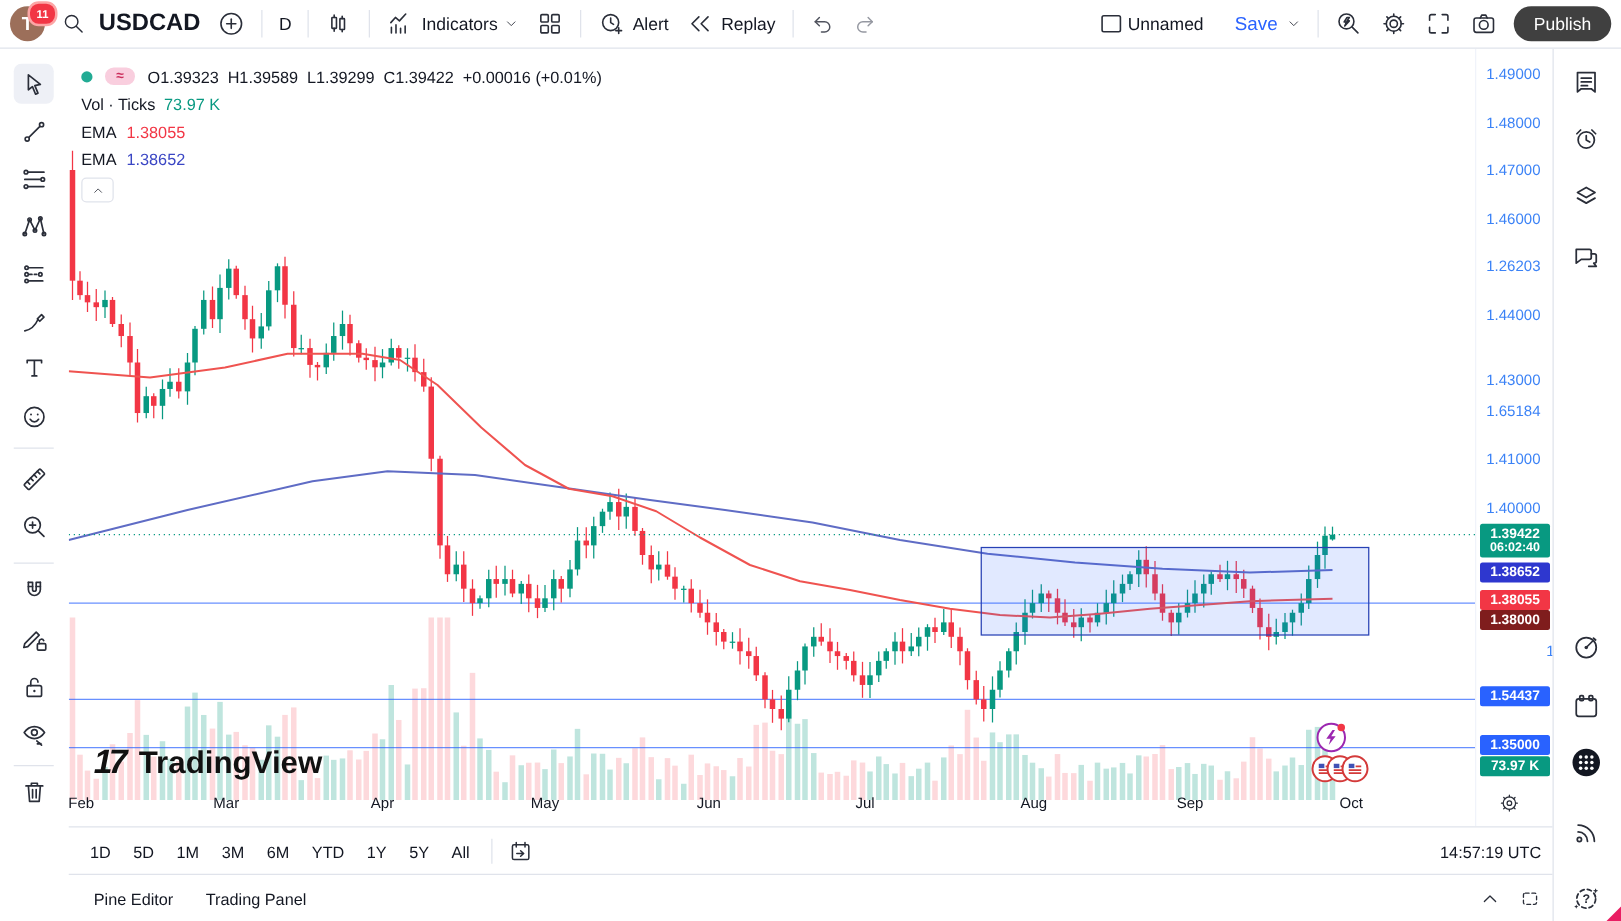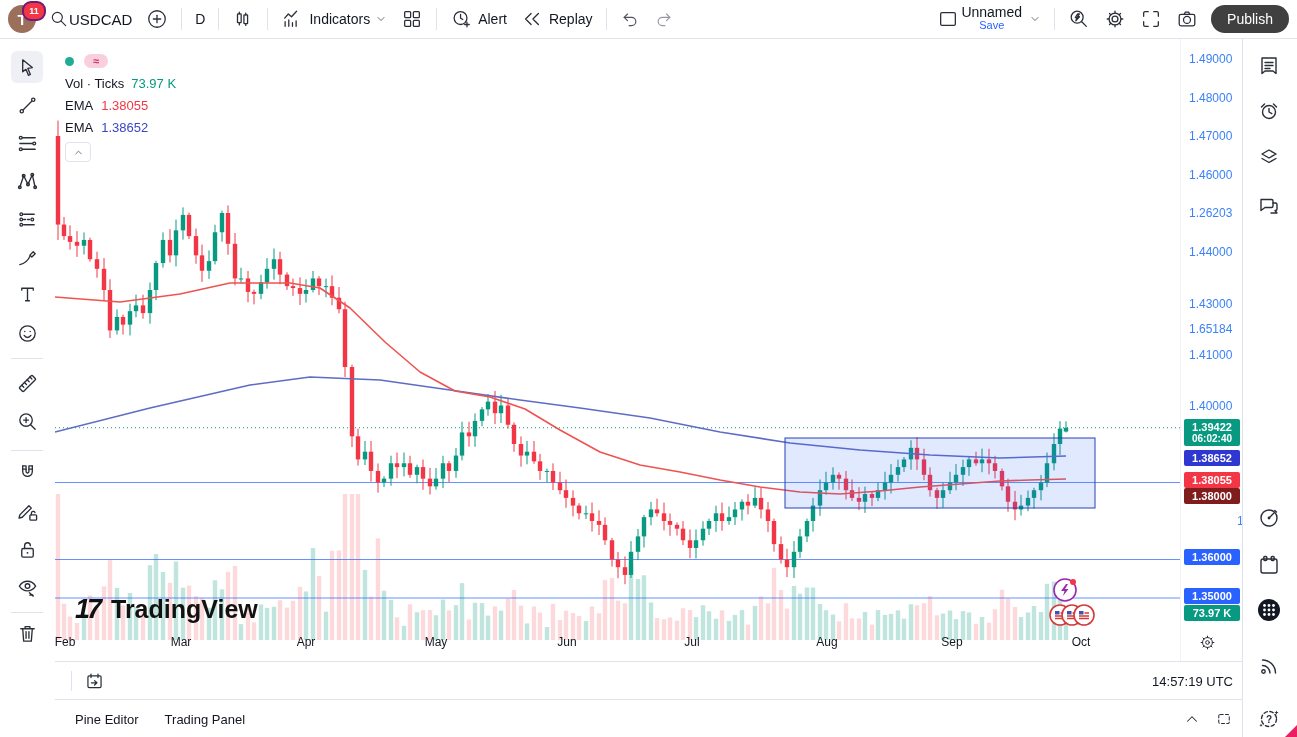--- a/index.html
+++ b/index.html
@@ -9,27 +9,27 @@
   .icon svg{stroke:#2a2e39;fill:none;stroke-width:1.4;stroke-linecap:round;stroke-linejoin:round;}
   
   #topbar{position:absolute;left:0;top:0;width:1297px;height:38px;background:#fff;
           border-bottom:1px solid #e0e3eb;display:flex;align-items:center;z-index:30;}
   .tb-sep{width:1px;height:22px;background:#e0e3eb;margin:0 6px;flex:0 0 auto;}
   .tb-btn{display:flex;align-items:center;height:30px;padding:0 7px;border-radius:6px;cursor:pointer;flex:0 0 auto;}
   .avatar-wrap{position:relative;margin-left:8px;width:34px;height:30px;flex:0 0 auto;}
   .avatar{position:absolute;left:0;top:1px;width:28px;height:28px;border-radius:50%;background:#9c6f5a;
           color:#fff;font-weight:700;font-size:15px;display:flex;align-items:center;justify-content:center;}
   .avatar-badge{position:absolute;right:-4px;top:-3px;min-width:16px;height:16px;border-radius:9px;background:#f23645;
-          border:2px solid #701a75;color:#fff;font-size:9px;font-weight:700;display:flex;align-items:center;justify-content:center;padding:0 2px;}
-  .sym{font-weight:400;font-size:15px;margin-left:0;}
+          border:2px solid #fca5a5;color:#fff;font-size:9px;font-weight:700;display:flex;align-items:center;justify-content:center;padding:0 2px;}
+  .sym{font-weight:700;font-size:19px;margin-left:10px;}
   .tb-label{font-size:14px;margin-left:6px;}
   .chev{margin-left:5px;}
-  .layout-name{display:flex;flex-direction:column;align-items:center;line-height:13px;margin:0 2px;}
+  .layout-name{display:flex;flex-direction:row;align-items:center;line-height:13px;margin:0 2px;gap:25px;}
   .layout-name .nm{font-size:14px;}
-  .layout-name .sv{font-size:11px;color:#2962ff;}
+  .layout-name .sv{font-size:15px;color:#2962ff;}
   .publish{margin:0 8px 0 6px;background:#404040;color:#fff;font-size:14px;height:28px;padding:0 16px;
            border-radius:14px;display:flex;align-items:center;cursor:pointer;}
   .spacer{flex:1 1 auto;}
   
   #lefttb{position:absolute;left:0;top:39px;width:54px;bottom:0;background:#fff;z-index:20;}
   .lt-item{position:absolute;left:11px;width:32px;height:32px;border-radius:6px;display:flex;align-items:center;justify-content:center;cursor:pointer;}
   .lt-item.sel{background:#eef0f6;}
   .lt-div{position:absolute;left:11px;width:32px;height:1px;background:#e0e3eb;}
   
   #rightsb{position:absolute;right:0;top:39px;width:54px;bottom:0;background:#fff;border-left:1px solid #e0e3eb;z-index:20;}
@@ -869,20 +869,23 @@
       <text x="512" y="608" text-anchor="middle" style="font:12px &quot;Liberation Sans&quot;,sans-serif;fill:#131722">Jun</text>
       <text x="637" y="608" text-anchor="middle" style="font:12px &quot;Liberation Sans&quot;,sans-serif;fill:#131722">Jul</text>
       <text x="772" y="608" text-anchor="middle" style="font:12px &quot;Liberation Sans&quot;,sans-serif;fill:#131722">Aug</text>
       <text x="897" y="608" text-anchor="middle" style="font:12px &quot;Liberation Sans&quot;,sans-serif;fill:#131722">Sep</text>
       <text x="1026" y="608" text-anchor="middle" style="font:12px &quot;Liberation Sans&quot;,sans-serif;fill:#131722">Oct</text>
     </svg>
   <div id="legend">
     <div class="lg-row">
       <span class="lg-dot"></span>
       <span class="lg-pill">≈</span>
+      <span class="lg-ohlc lg-muted">
+        <span>O1.39323</span><span>H1.39589</span><span>L1.39299</span><span>C1.39422</span><span>+0.00016 (+0.01%)</span>
+      </span>
     </div>
     <div class="lg-row">
       <span>Vol · Ticks</span>
       <span class="lg-val-teal">73.97 K</span>
     </div>
     <div class="lg-row">
       <span>EMA</span>
       <span class="lg-ema-red">1.38055</span>
     </div>
     <div class="lg-row">
@@ -908,49 +911,60 @@
       </svg>
   </div>
 <div class="tick" style="top: 14px;">1.49000</div>
     <div class="tick" style="top: 52.5px;">1.48000</div>
     <div class="tick" style="top: 91px;">1.47000</div>
     <div class="tick" style="top: 129.5px;">1.46000</div>
     <div class="tick" style="top: 168px;">1.26203</div>
     <div class="tick" style="top: 206.5px;">1.44000</div>
     <div class="tick" style="top: 259px;">1.43000</div>
     <div class="tick" style="top: 283.5px;">1.65184</div>
-    <div class="tick" style="top: 310px;">1.41000</div>
+    <div class="tick" style="top: 322px;">1.41000</div>
     <div class="tick" style="top: 360.5px;">1.40000</div>
     <div class="tick" style="top: 476px; margin-left: 48px;">1.37000</div>
     <div class="badge" style="background: rgb(8, 153, 129); top: 380.5px;">
       <div>1.39422</div>
       <div class="sub">06:02:40</div>
     </div>
     <div class="badge" style="background: rgb(46, 55, 207); top: 411.5px;">
       <div>1.38652</div>
     </div>
     <div class="badge" style="background: rgb(242, 54, 69); top: 433.5px;">
       <div>1.38055</div>
     </div>
     <div class="badge" style="background: #7f1d1d; top: 449.5px;">
       <div>1.38000</div>
     </div>
     <div class="badge" style="background: rgb(41, 98, 255); top: 510.5px;">
-      <div>1.36000</div>
+      <div>1.54437</div>
     </div>
     <div class="badge" style="background: rgb(41, 98, 255); top: 549.5px;">
       <div>1.35000</div>
     </div>
     <div class="badge" style="background: rgb(8, 153, 129); top: 566.5px;">
       <div>73.97 K</div>
     </div>
   </div>
 
 <div id="tfbar">
   <div style="width:8px"></div>
+  <span id="tf-buttons" style="display:flex;align-items:center;">
+      <span class="tf-btn">1D</span>
+      <span class="tf-btn">5D</span>
+      <span class="tf-btn">1M</span>
+      <span class="tf-btn">3M</span>
+      <span class="tf-btn">6M</span>
+      <span class="tf-btn">YTD</span>
+      <span class="tf-btn">1Y</span>
+      <span class="tf-btn">5Y</span>
+      <span class="tf-btn">All</span>
+    </span>
   <span class="tf-sep"></span>
   <span class="icon tf-btn" style="padding:2px 4px;">
     <svg width="21" height="21" viewBox="0 0 24 24">
         <rect x="4.5" y="5.5" width="15" height="13.5" rx="1.5"></rect>
         <path d="M8 3.5v4M16 3.5v4"></path>
         <path d="M8.5 13.5h6M12 11l2.8 2.5L12 16"></path>
       </svg>
   </span>
   <span id="clock">14:57:19 UTC</span>
 </div>

